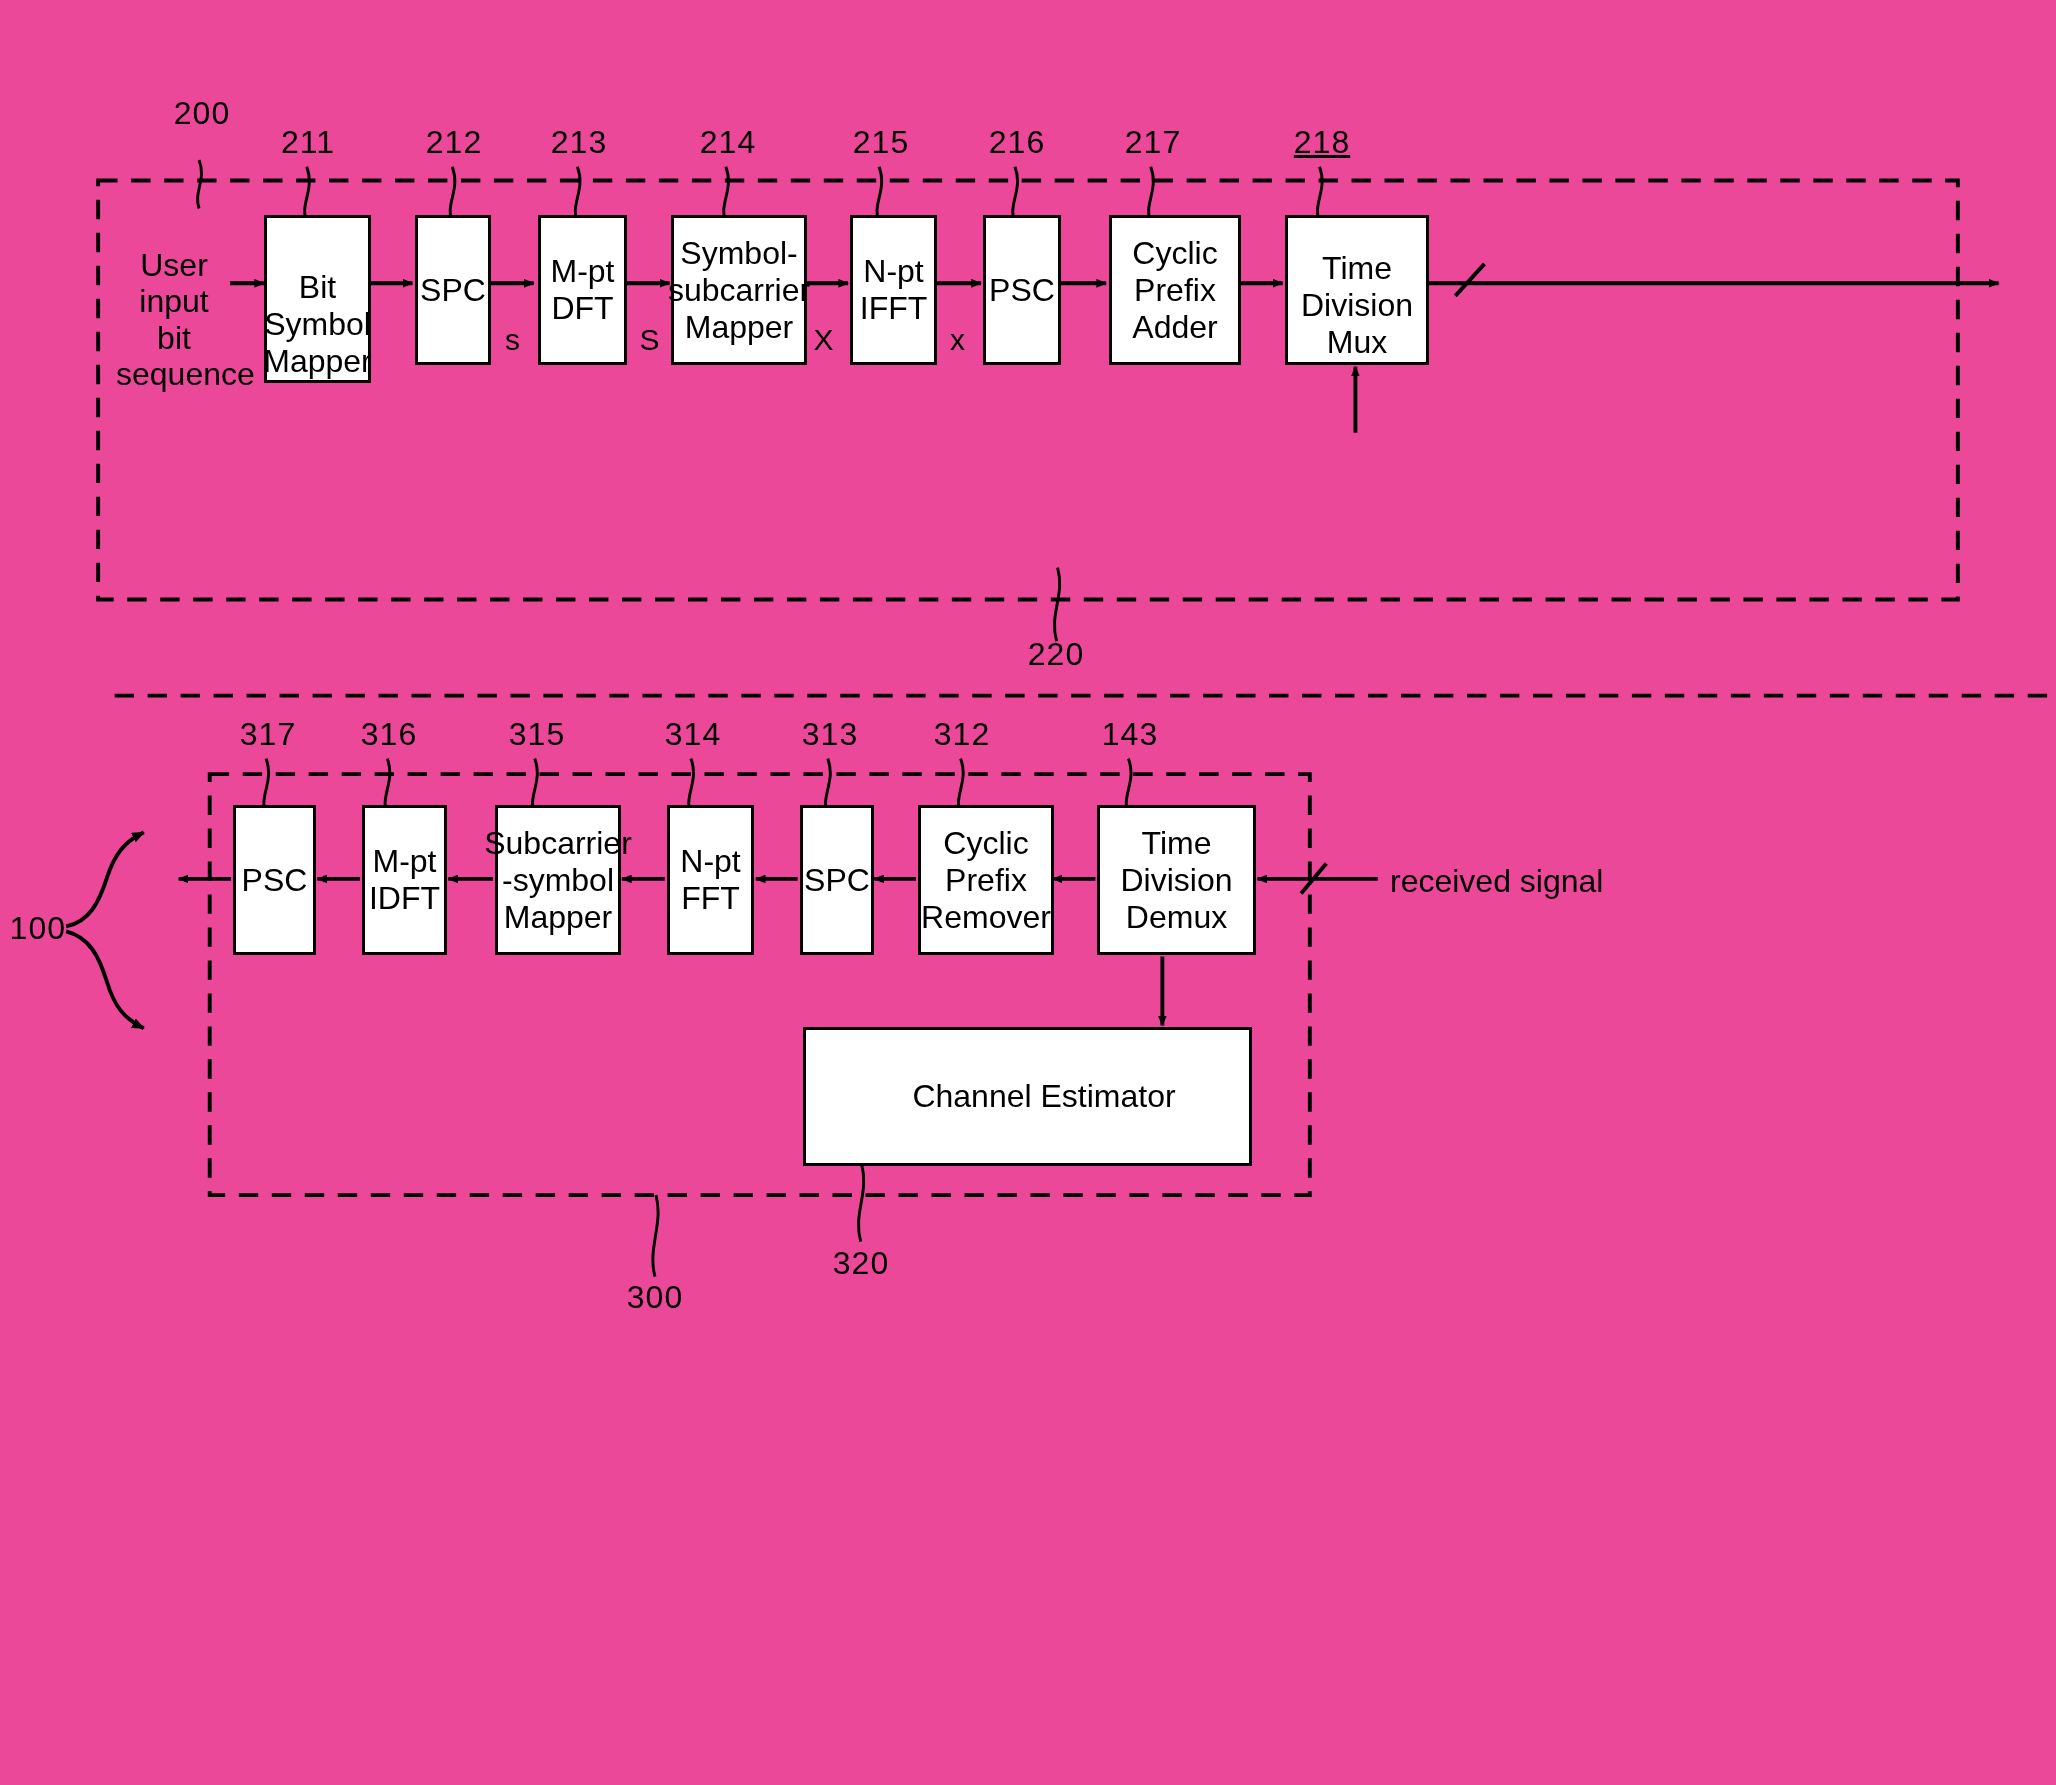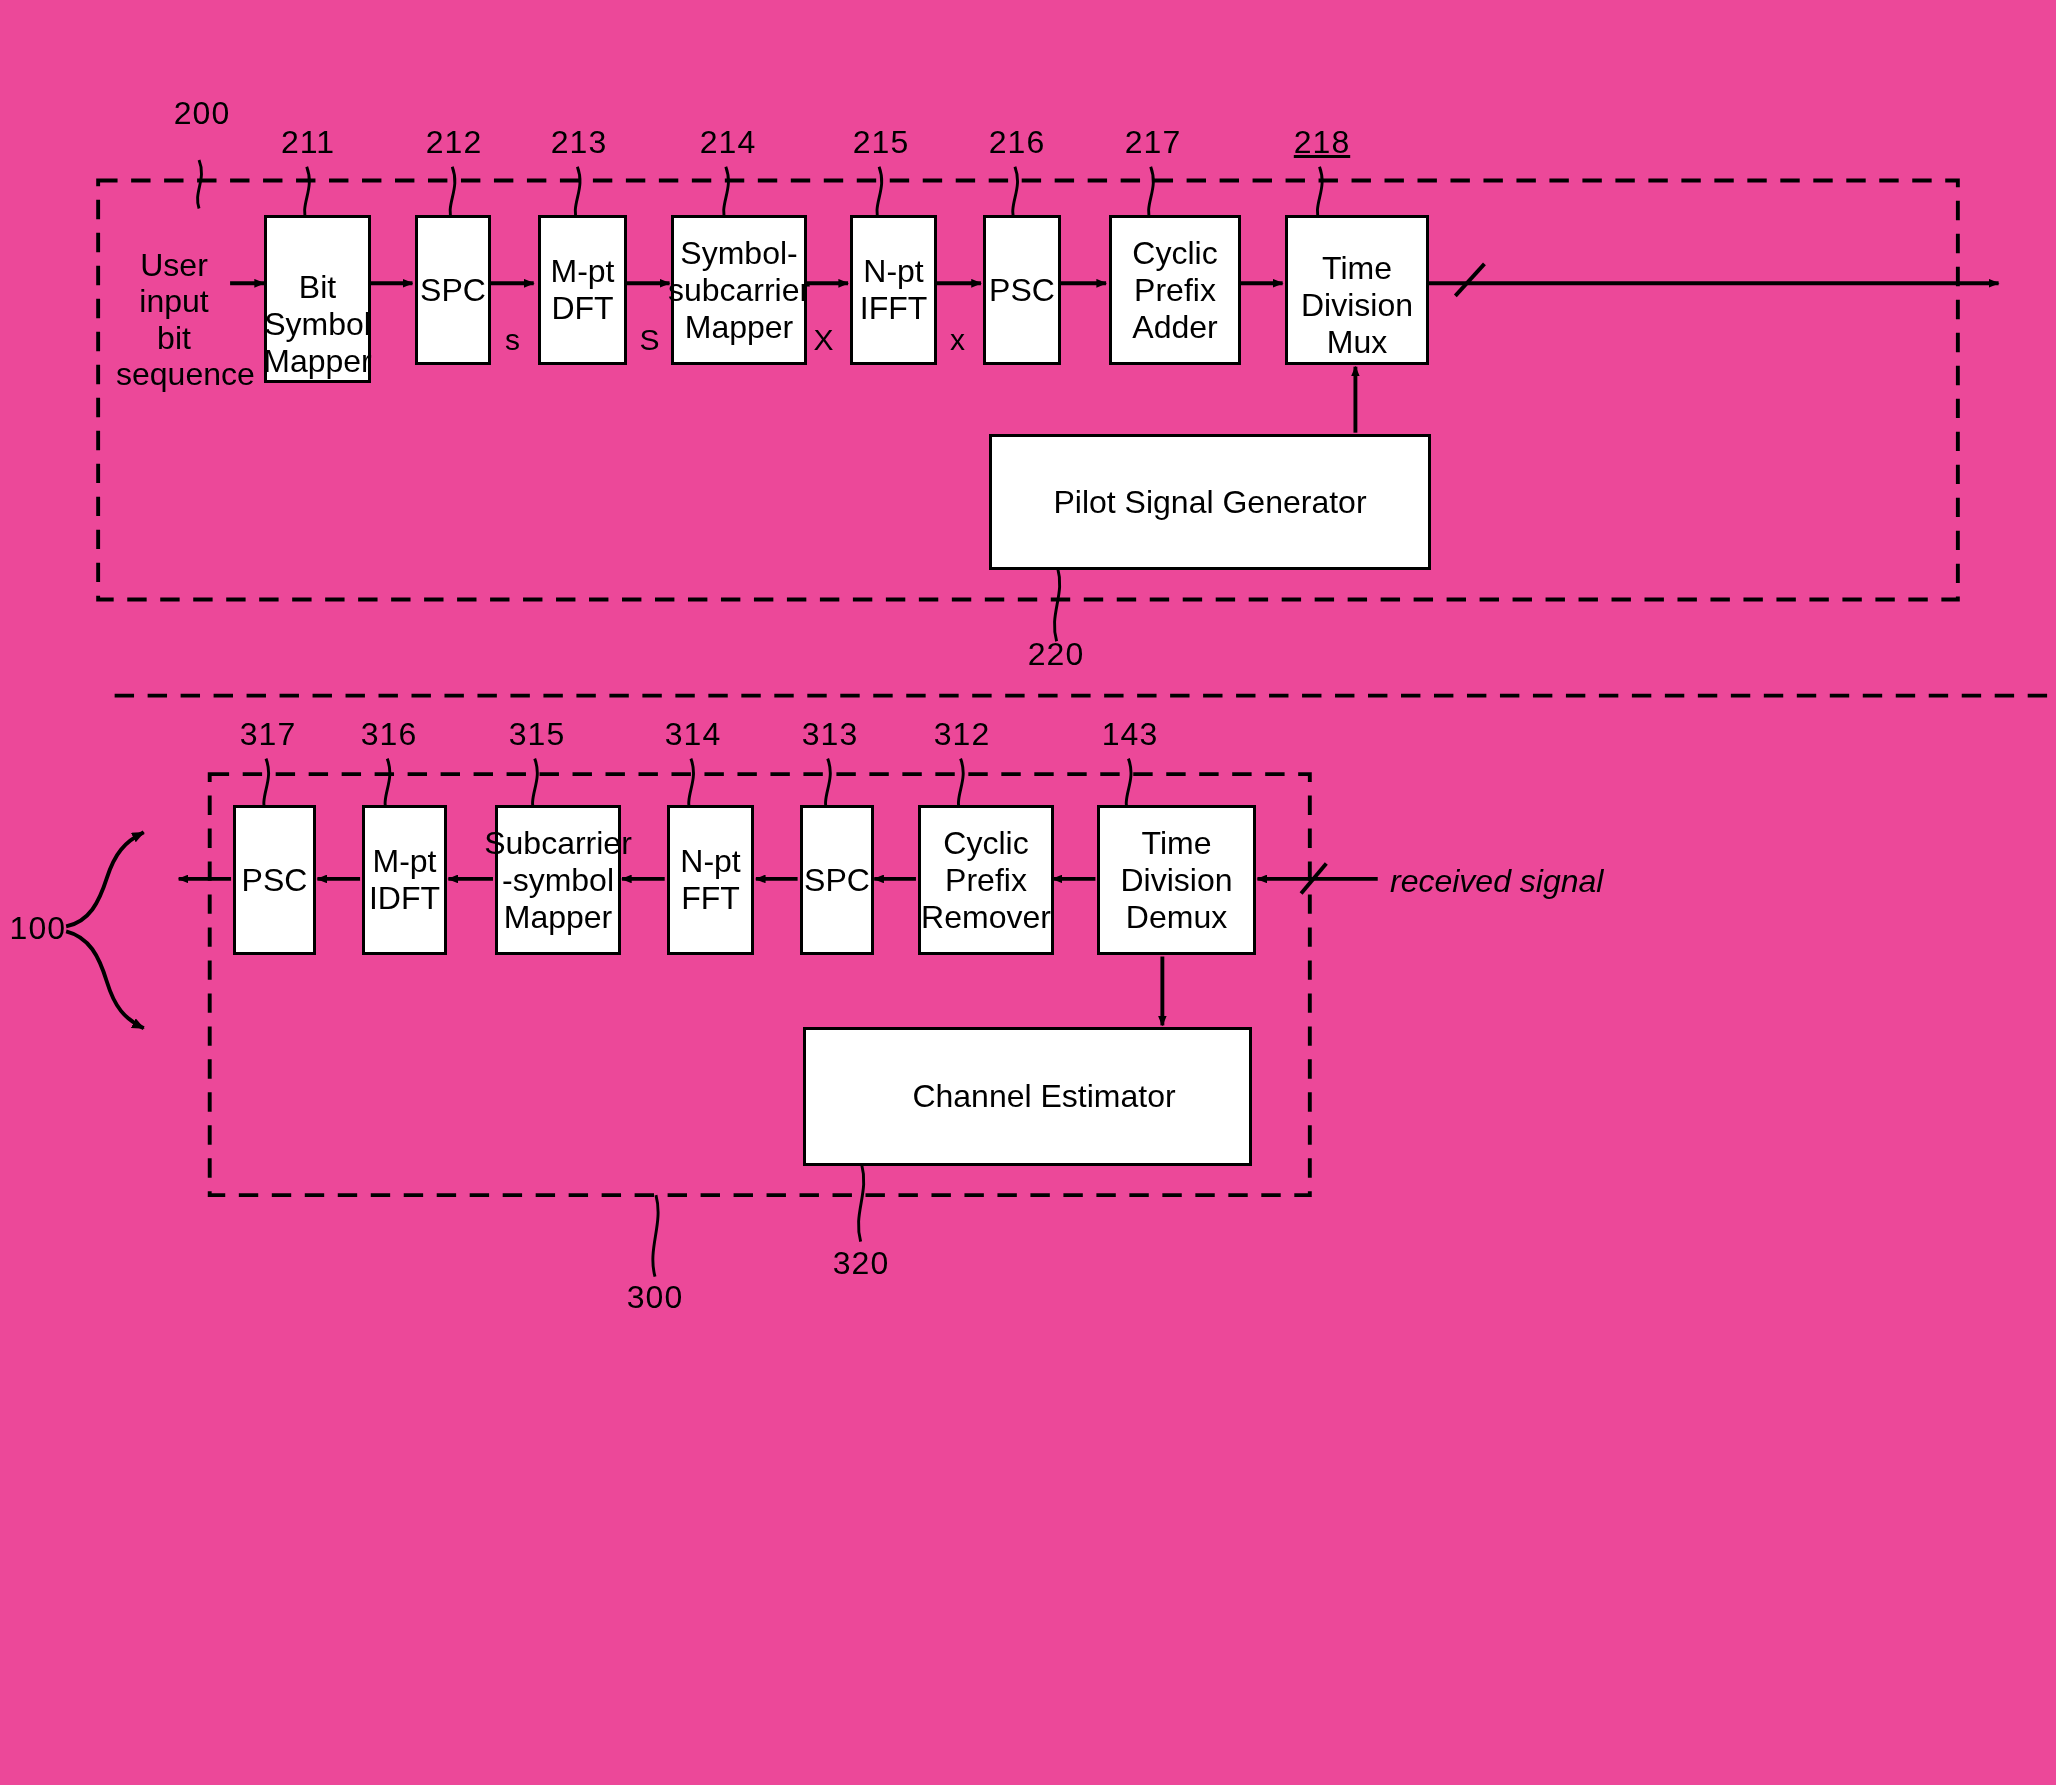--- a/index.html
+++ b/index.html
@@ -205,23 +205,20 @@
     <span class="boxtext" style="white-space: pre-line;">Cyclic
 Prefix
 Adder</span>
   </div>
 
   <div class="block" style="left:1285px; top:215px; width:144px; height:150px;">
     <span class="boxtext" style="white-space: pre-line; margin-top: 30px;">Time
 Division Mux</span>
   </div>
 
-  <div class="block" style="left:989px; top:434px; width:442px; height:136px;">
-    <span class="boxtext">Pilot Signal Generator</span>
-  </div>
 
   <div class="lbl freetext" style="left: 116px; top: 247px; width: 116px; text-align: center; white-space: pre-line;">User input
 bit sequence</div>
 
   <div class="lbl sigtext" style="left:498px; top:323px; width:29px;">s</div>
   <div class="lbl sigtext" style="left:635px; top:323px; width:29px;">S</div>
   <div class="lbl sigtext" style="left:809px; top:323px; width:29px;">X</div>
   <div class="lbl sigtext" style="left:943px; top:323px; width:29px;">x</div>
 
   <div class="block" style="left:233px; top:805px; width:83px; height:150px;">
@@ -256,16 +253,16 @@
 
   <div class="block" style="left:1097px; top:805px; width:159px; height:150px;">
     <span class="boxtext" style="white-space: pre-line;">Time Division
 Demux</span>
   </div>
 
   <div class="block" style="left:803px; top:1027px; width:449px; height:139px;padding-left:33px;">
     <span class="boxtext">Channel Estimator</span>
   </div>
 
-  <div class="lbl freetext" style="left:1390px; top:863px; width:272px; text-align:left;font-style:italic;">received signal</div>
+  <div class="lbl freetext" style="left:1390px; top:863px; width:272px; text-align:left;">received signal</div>
 
 </div>
 
 
 </body></html>

